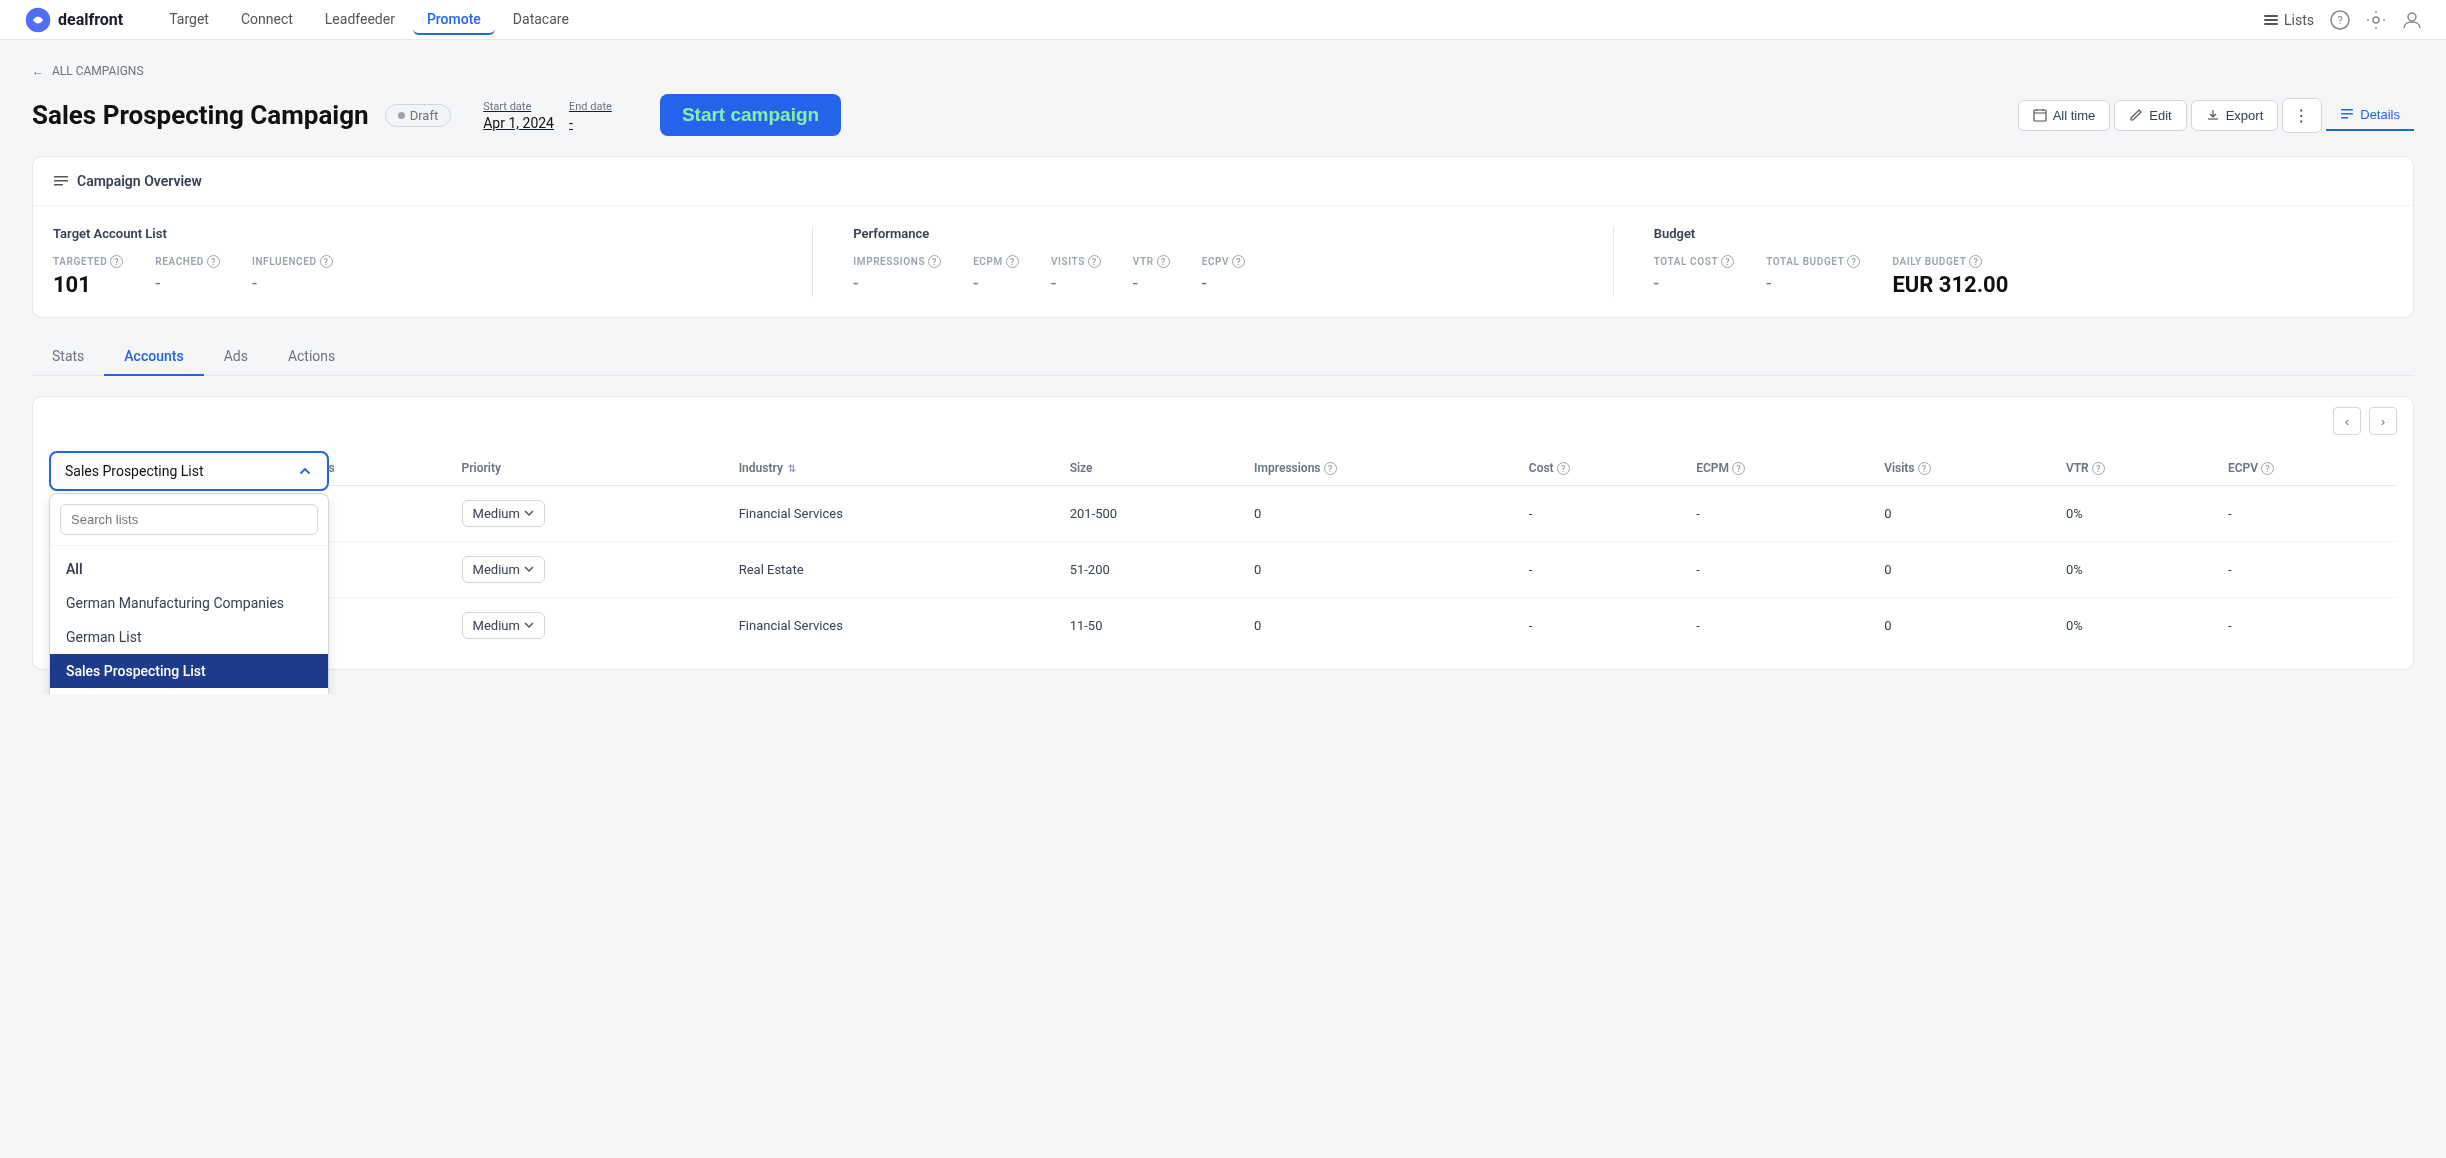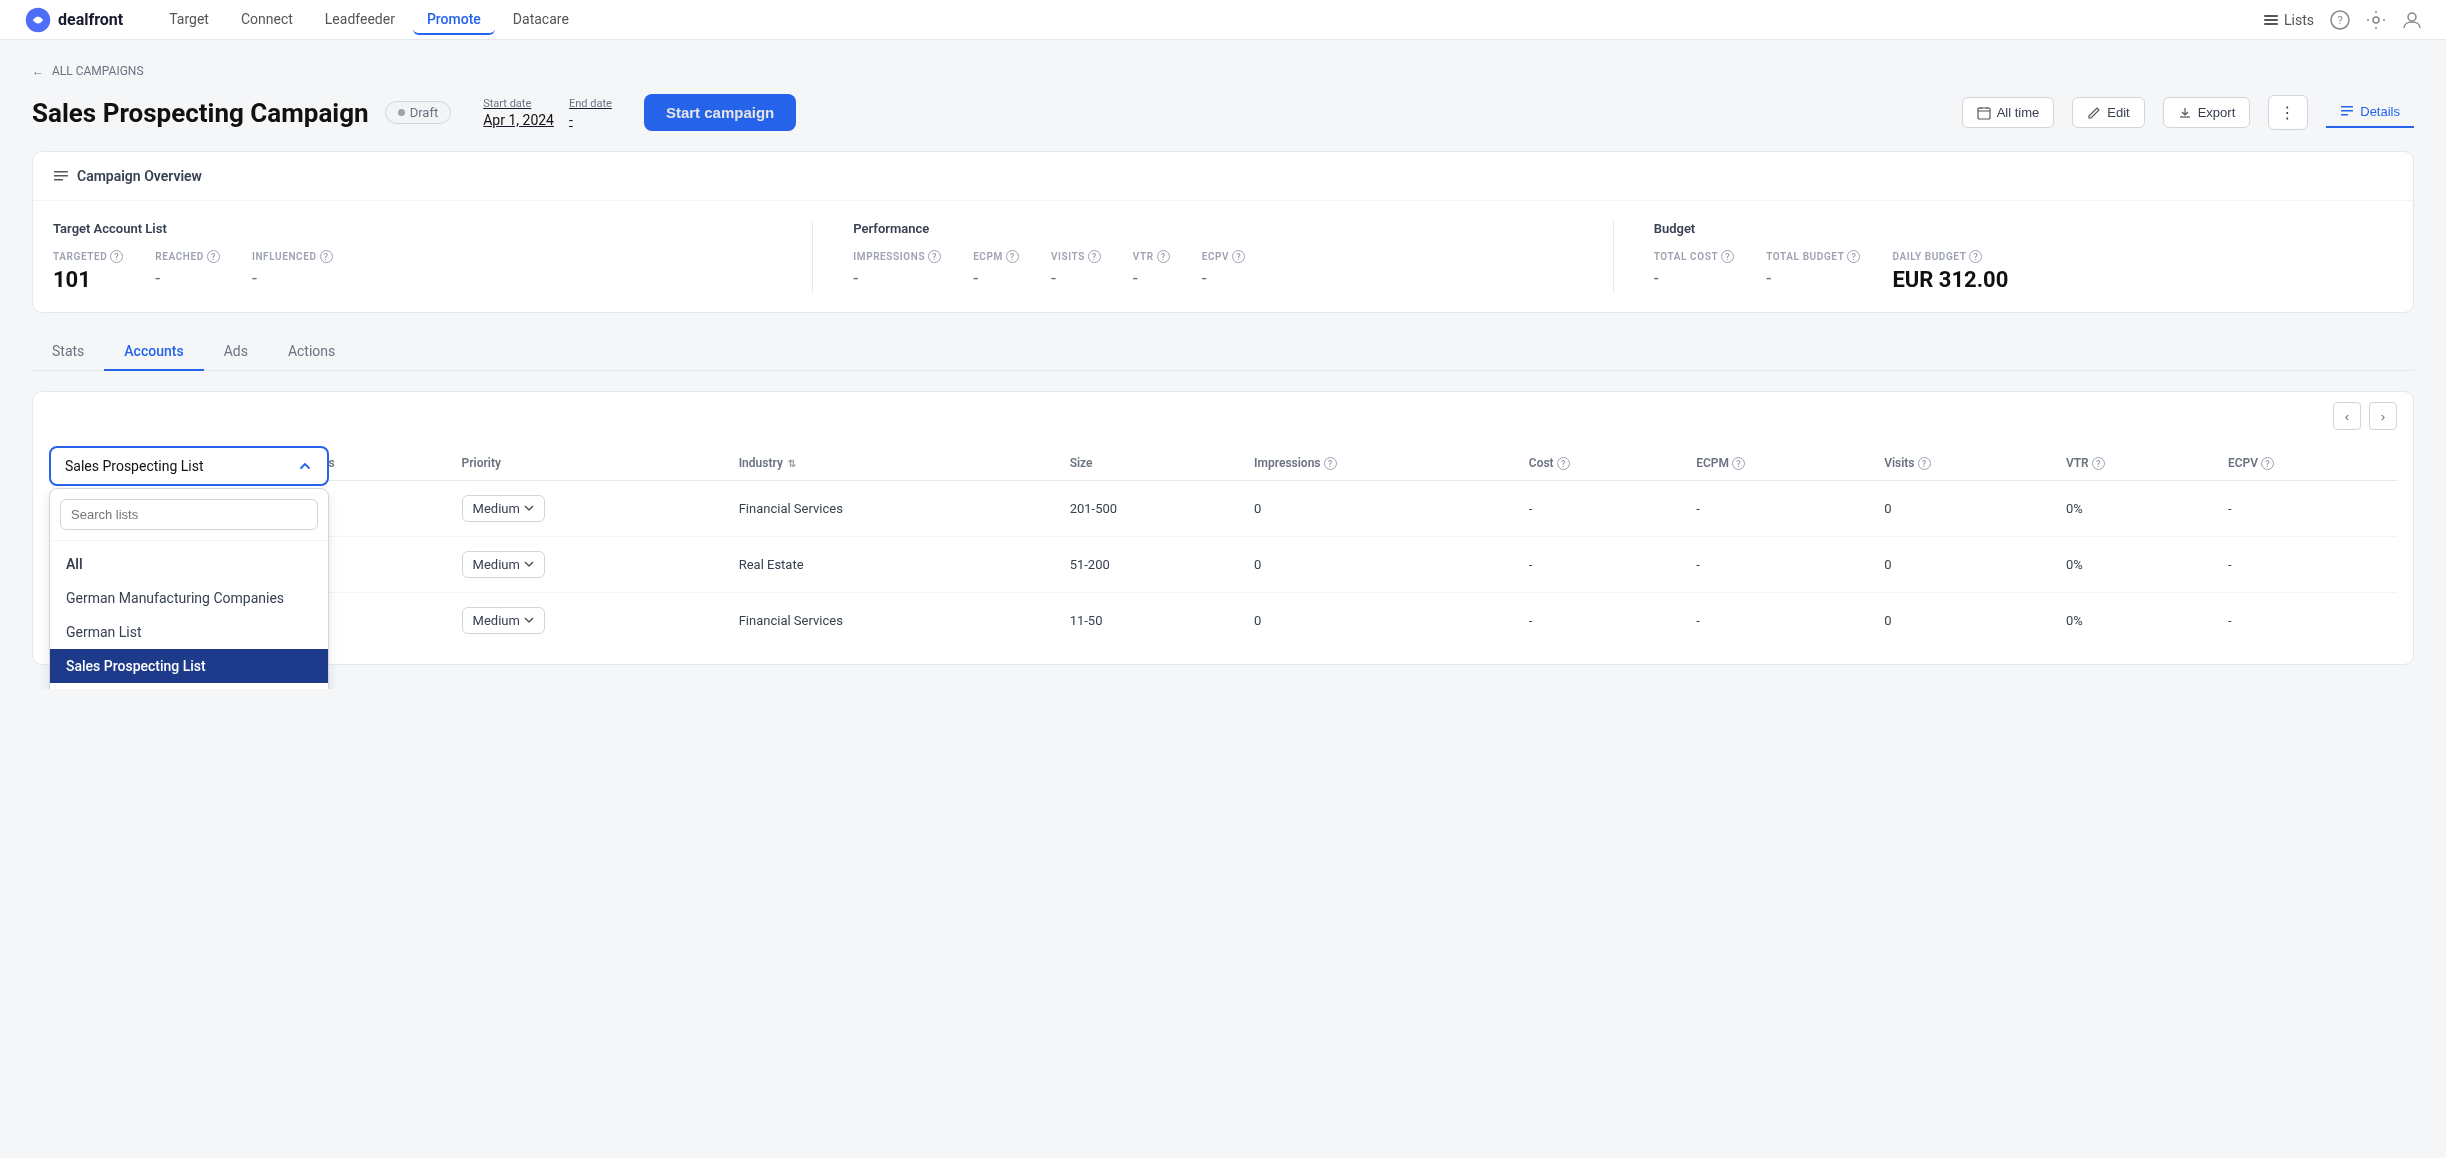--- a/index.html
+++ b/index.html
@@ -20,22 +20,22 @@
     .breadcrumb { font-size: 12px; color: #6b7280; margin-bottom: 16px; display: flex; align-items: center; gap: 4px; cursor: pointer; }
     .breadcrumb-arrow { margin-right: 4px; }
 
     .page-header { display: flex; align-items: center; gap: 16px; margin-bottom: 20px; }
     .page-title { font-size: 26px; font-weight: 700; color: #111; }
     .draft-badge { background: #f3f4f6; border: 1px solid #d1d5db; border-radius: 20px; padding: 3px 12px; font-size: 13px; color: #6b7280; display: flex; align-items: center; gap: 5px; }
     .draft-dot { width: 7px; height: 7px; border-radius: 50%; background: #9ca3af; }
     .date-section { display: flex; gap: 15px; margin-left: 16px; text-decoration: underline; }
     .date-item label { font-size: 11px; color: #6b7280; display: block; margin-bottom: 2px; }
     .date-item span { font-size: 14px; color: #111; }
-    .start-btn { background: #2563eb; color: #e5e5e5; border: none; border-radius: 8px; padding: 10px 22px; font-size: 15px; font-weight: 600; cursor: pointer; margin-left: 16px; }
-    .header-actions { display: flex; align-items: center; gap: 18px; margin-left: auto; }
+    .start-btn { background: #2563eb; color: #86efac; border: none; border-radius: 8px; padding: 10px 22px; font-size: 19px; font-weight: 600; cursor: pointer; margin-left: 32px; }
+    .header-actions { display: flex; align-items: center; gap: 4px; margin-left: auto; }
     .action-btn { display: flex; align-items: center; gap: 6px; border: 1px solid #d1d5db; border-radius: 6px; padding: 7px 14px; background: #fff; cursor: pointer; font-size: 13px; color: #374151; }
     .action-btn svg { width: 14px; height: 14px; }
     .details-btn { display: flex; align-items: flex-start; gap: 6px; border-bottom: 2px solid #2563eb; color: #2563eb; padding: 7px 14px; background: transparent; cursor: pointer; font-size: 13px; font-weight: 500; border-top: none; border-left: none; border-right: none; }
 
     
     .card { background: #fff; border-radius: 10px; border: 1px solid #e5e7eb; margin-bottom: 20px; }
     .card-header { display: flex; align-items: center; gap: 8px; padding: 16px 20px; border-bottom: 1px solid #f3f4f6; font-weight: 600; color: #374151; font-size: 14px; }
     .card-body { display: flex; padding: 20px; gap: 0; }
     .overview-section { flex: 1; }
     .overview-section + .overview-section { border-left: 1px solid #e5e7eb; padding-left: 40px; margin-left: 20px; }

